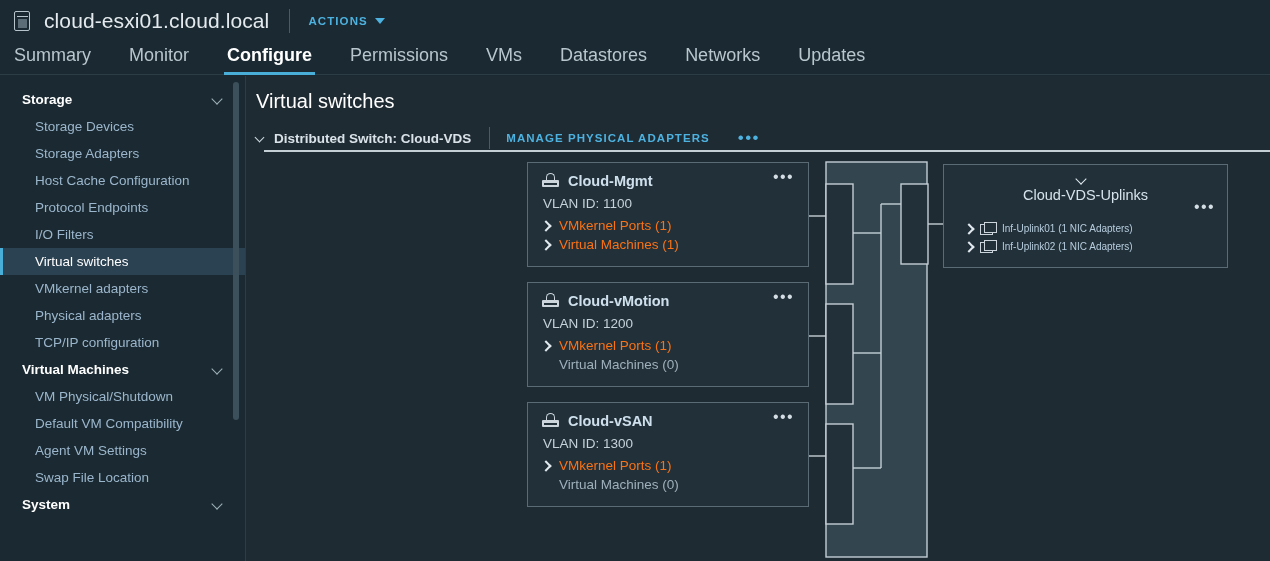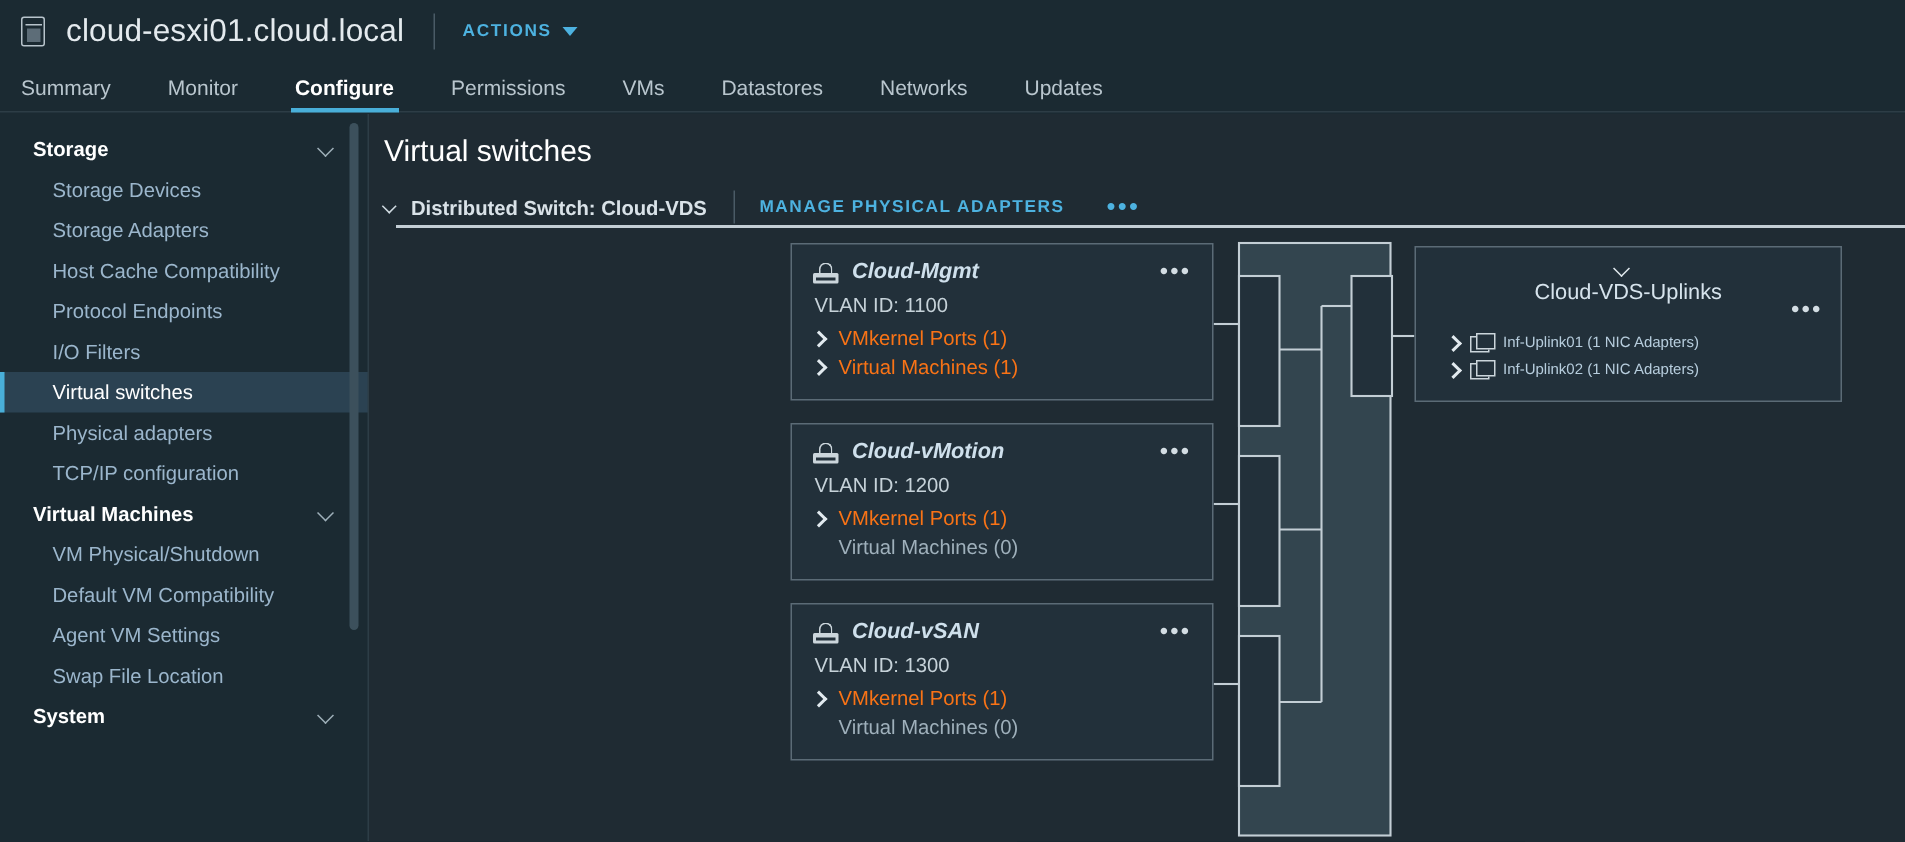--- a/index.html
+++ b/index.html
@@ -72,21 +72,21 @@
   .tabbar {
     height: 33px;
     display: flex;
     align-items: flex-end;
     padding-left: 14px;
     border-bottom: 1px solid #2d3d46;
     background: #1b2a32;
   }
   .tab {
     color: #b9c6ce;
-    font-size: 14px;
+    font-size: 18px;
     padding: 0 0 8px 0;
     margin-right: 38px;
     cursor: pointer;
     position: relative;
     white-space: nowrap;
   }
   .tab.active { color: #ffffff; font-weight: 600; }
   .tab.active::after {
     content: "";
     position: absolute;
@@ -239,23 +239,22 @@
 
   .pg-card {
     position: absolute;
     left: 281px;
     width: 282px;
     background: #22303a;
     border: 1px solid #5b6b76;
     padding: 10px 14px 12px 14px;
   }
   .pg-head {
-    display: flex; align-items: flex-end;
+    display: flex; align-items: flex-start;
     margin-bottom: 7px;
-    font-style: italic;
   }
   .pg-icon {
     width: 17px; height: 14px;
     position: relative;
     flex: 0 0 auto;
     margin-right: 9px;
   }
   .pg-icon .hump {
     position: absolute;
     left: 4px; top: 0;
@@ -423,25 +422,26 @@
 <div class="body-wrap">
 
   <div class="sidebar">
 
     <div class="side-group">
       <span class="side-group-label">Storage</span>
       <span class="caret"></span>
     </div>
     <div class="side-item">Storage Devices</div>
     <div class="side-item">Storage Adapters</div>
-    <div class="side-item">Host Cache Compatibility</div>
+    <div class="side-item">Host Cache Configuration</div>
     <div class="side-item">Protocol Endpoints</div>
     <div class="side-item">I/O Filters</div>
 
     <div class="side-item selected">Virtual switches</div>
+    <div class="side-item">VMkernel adapters</div>
     <div class="side-item">Physical adapters</div>
     <div class="side-item">TCP/IP configuration</div>
 
     <div class="side-group">
       <span class="side-group-label">Virtual Machines</span>
       <span class="caret"></span>
     </div>
     <div class="side-item">VM Physical/Shutdown</div>
     <div class="side-item">Default VM Compatibility</div>
     <div class="side-item">Agent VM Settings</div>

